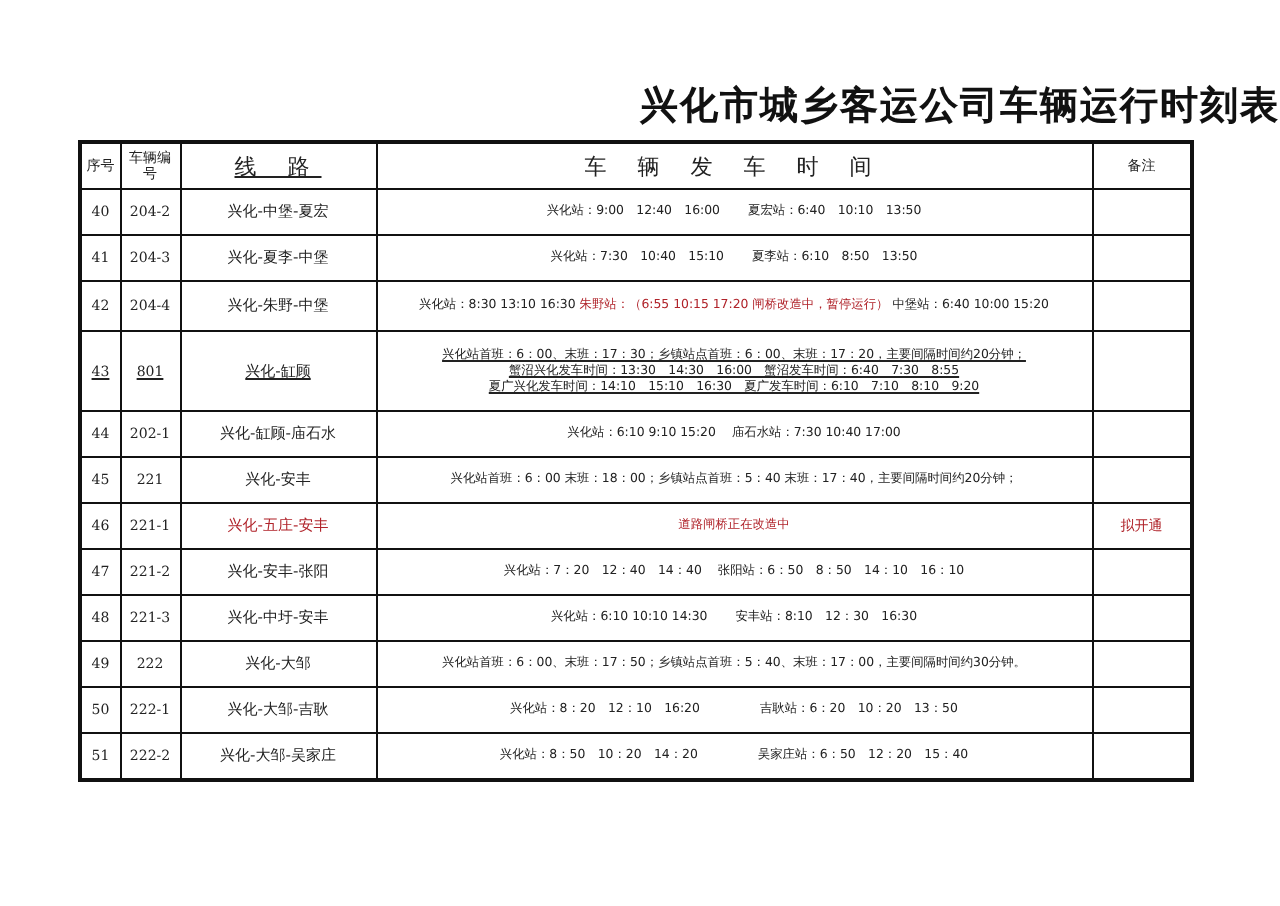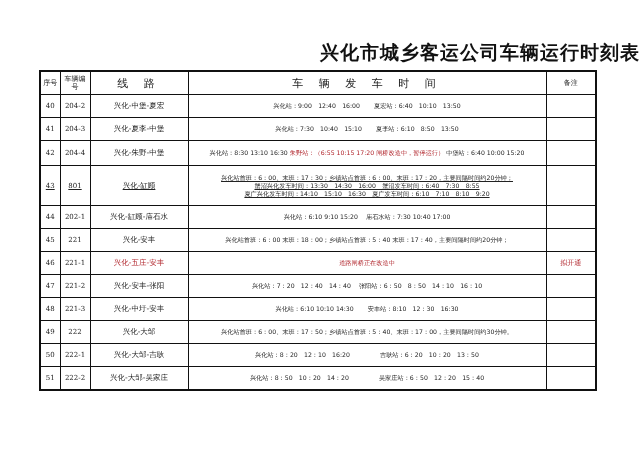--- a/index.html
+++ b/index.html
@@ -21,21 +21,21 @@
       border: 1.5px solid #111; padding: 0 2px; text-align: center; vertical-align: middle;
       font-weight: normal; overflow: hidden;
     }
     col.c-no { width: 20px; }
     col.c-bus { width: 30px; }
     col.c-route { width: 98px; }
     col.c-time { width: 358px; }
     col.c-note { width: 50px; }
     thead th { height: 22px; }
     .h-small { font-size: 7px; line-height: 8px; font-weight: bold; margin-top: 37px; }
-    .h-route { font-size: 11px; font-weight: bold; letter-spacing: 6px; }
+    .h-route { font-size: 11px; font-weight: bold; letter-spacing: 6px; text-decoration: underline; }
     .h-time { font-size: 11px; font-weight: bold; letter-spacing: 6px; }
     .h-note { font-size: 7px; }
     tbody td { height: 22px; font-size: 6.5px; line-height: 8px; }
     td.no, td.bus { font-size: 7px; font-family: "DejaVu Serif", serif; }
     td.route { font-size: 7.5px; }
     td.time { font-size: 6.2px; line-height: 8px; }
     tr.tall td { height: 39px; text-decoration: underline; }
     tr.mid td { height: 24px; }
     .red { color: #b0232a; }
     .gap { display: inline-block; width: 14px; }

